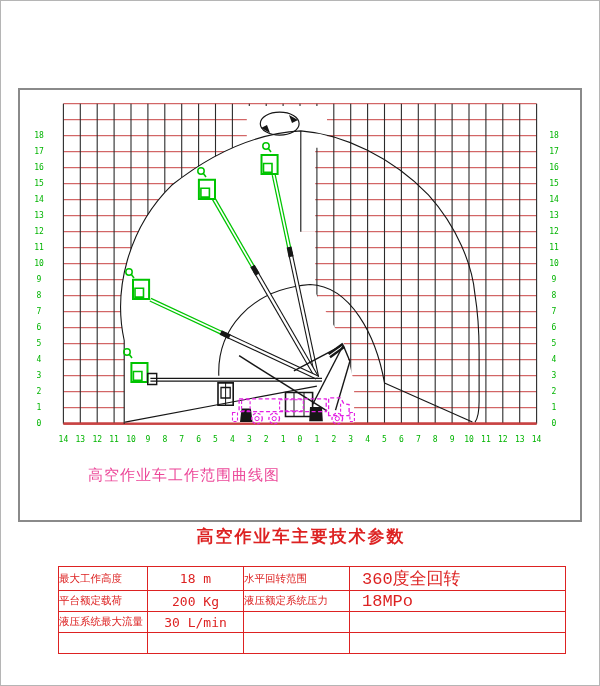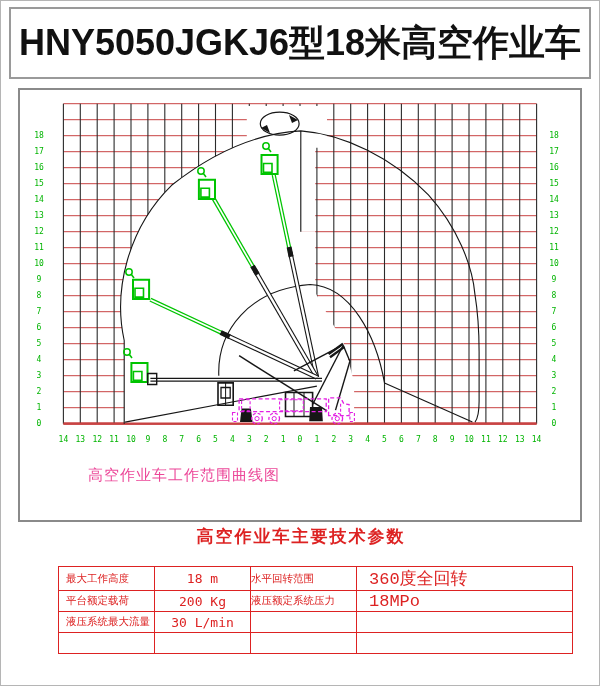--- a/index.html
+++ b/index.html
@@ -5,34 +5,31 @@
   html,body{margin:0;padding:0;background:#fff;}
   #page{position:relative;width:600px;height:686px;background:#fff;border:1px solid #b5b5b5;box-sizing:border-box;font-family:"Liberation Sans",sans-serif;overflow:hidden;}
   #title-box{position:absolute;left:8px;top:6px;width:582px;height:72px;border:2px solid #9a9a9a;box-sizing:border-box;display:flex;align-items:center;justify-content:center;}
   #title-box .t{font-size:36px;font-weight:600;color:#111;letter-spacing:0px;white-space:nowrap;}
   #chart-box{position:absolute;left:17px;top:87px;width:564px;height:434px;border:2px solid #8a8a8a;box-sizing:border-box;background:#fff;}
   #chart-box svg{position:absolute;left:0;top:0;}
   #range-caption{position:absolute;left:68px;top:376px;font-size:15px;font-weight:normal;color:#ec4899;letter-spacing:1px;}
   #params-title{position:absolute;left:0;top:524px;width:600px;text-align:center;font-size:17px;font-weight:bold;color:#dd2222;letter-spacing:2px;}
   #spec-table{position:absolute;left:57px;top:565px;width:491px;border-collapse:collapse;table-layout:fixed;}
   #spec-table td{border:1.5px solid #dd2222;color:#dd2222;height:20px;padding:0;overflow:hidden;white-space:nowrap;}
-  #spec-table td.c0{width:88px;font-size:10.5px;padding-left:7px;}
+  #spec-table td.c0{width:88px;font-size:10.5px;}
   #spec-table td.c1{width:95px;font-size:13px;font-family:"DejaVu Sans Mono",monospace;text-align:center;}
   #spec-table td.c2{width:105px;font-size:10.5px;}
   #spec-table td.c3{width:203px;font-size:17px;font-family:Liberation Mono, monospace;padding-left:12px;}
   .ticktext{font-family:"DejaVu Sans Mono",monospace;}
 </style>
 </head>
 <body>
 
 <div id="page">
 
-  <div id="title-box">
-    <div class="t">HNY5050JGKJ6型18米高空作业车</div>
-  </div>
 
   <div id="chart-box">
     <svg id="diagram" width="560" height="430" viewBox="0 0 560 430">
         <g>
           <line x1="43.4" x2="516.6" y1="333.7" y2="333.7" stroke="#c84343" stroke-width="2.2"></line>
           <line x1="43.4" x2="516.6" y1="317.7" y2="317.7" stroke="#c84343" stroke-width="1"></line>
           <line x1="43.4" x2="516.6" y1="301.7" y2="301.7" stroke="#c84343" stroke-width="1"></line>
           <line x1="43.4" x2="516.6" y1="285.7" y2="285.7" stroke="#c84343" stroke-width="1"></line>
           <line x1="43.4" x2="516.6" y1="269.7" y2="269.7" stroke="#c84343" stroke-width="1"></line>
           <line x1="43.4" x2="516.6" y1="253.7" y2="253.7" stroke="#c84343" stroke-width="1"></line>

